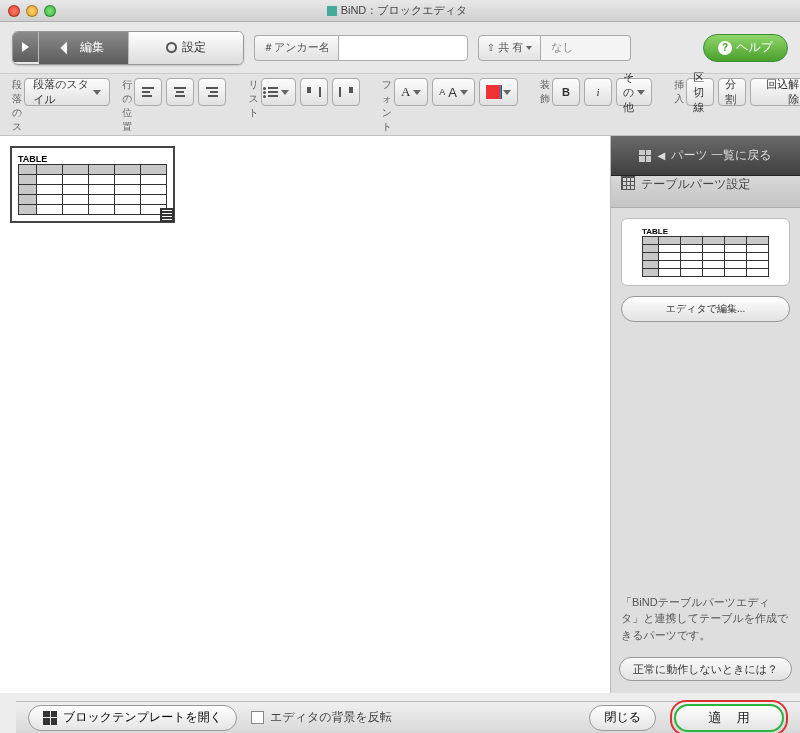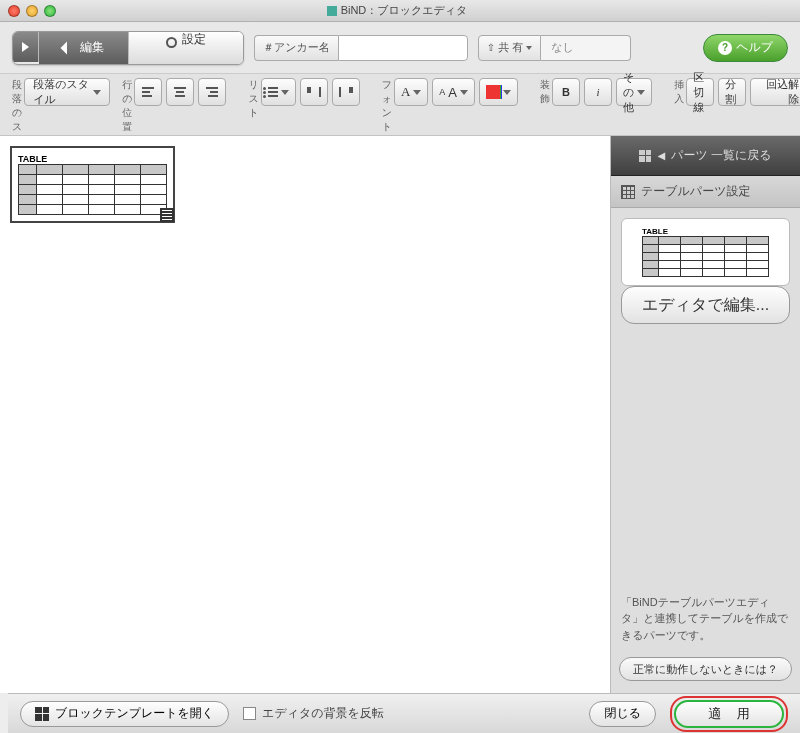--- a/index.html
+++ b/index.html
@@ -15,21 +15,21 @@
 .title-text { flex:1; text-align:right; font-size:11px; color:#444; display:flex; align-items:center; justify-content:center; gap:4px;}
 .title-icon { width:10px;height:10px;background:#4a9; display:inline-block;}
 
 
 .row-top { height: 52px; display:flex; align-items:center; padding: 0 12px; gap: 10px; border-bottom:1px solid #ccc; background:#e8e8e8; }
 .seg { display:flex; border:1px solid #999; border-radius:6px; overflow:hidden; box-shadow:inset 0 1px 0 rgba(255,255,255,.6), 0 1px 2px rgba(0,0,0,.15);}
 .seg-btn { height:30px; display:flex; align-items:center; justify-content:center; font-size:12px; padding:16px 18px; background:linear-gradient(#fefefe,#dcdcdc); border-right:1px solid #bbb; cursor:pointer; color:#333; gap:5px;}
 .seg-btn:last-child{border-right:none;}
 .seg-btn.play{width:26px;padding:0;background:linear-gradient(#8a8a8a,#5c5c5c);color:#fff;}
 .seg-btn.dark{background:linear-gradient(#8a8a8a,#5c5c5c);color:#fff; width:90px;}
-.seg-btn.wide{width:114px;align-items:flex-end;}
+.seg-btn.wide{width:114px;}
 .input-flat{height:26px;border:1px solid #aaa;border-radius:4px;background:#fff;padding:0 6px;font-size:11px;}
 .anchor-group{display:flex;align-items:center;gap:0;}
 .anchor-label{height:26px;display:flex;align-items:center;border:1px solid #aaa;border-right:none;border-radius:4px 0 0 4px;background:linear-gradient(#fafafa,#e2e2e2);padding:0 8px;font-size:11px;color:#555;}
 .anchor-input{width:130px;border-radius:0 4px 4px 0;}
 .share-group{display:flex;align-items:center;}
 .share-btn{height:26px;display:flex;align-items:center;gap:3px;border:1px solid #aaa;border-radius:4px 0 0 4px;padding:0 8px;font-size:11px;background:linear-gradient(#fafafa,#e2e2e2);color:#555;}
 .share-val{height:26px;display:flex;align-items:center;border:1px solid #aaa;border-left:none;border-radius:0 4px 4px 0;padding:0 10px;font-size:11px;color:#888;background:#f4f4f4;min-width:90px;}
 .help-btn{height:28px;padding:0 14px;border-radius:14px;border:1px solid #3a8a3a;background:linear-gradient(#8fd66a,#4aa02c);color:#fff;font-size:12px;display:flex;align-items:center;gap:4px;}
 .help-q{width:14px;height:14px;border-radius:50%;background:#fff;color:#4aa02c;font-weight:bold;font-size:10px;display:flex;align-items:center;justify-content:center;}
 .spacer{flex:1;}
@@ -62,30 +62,30 @@
 .table-thumb tr:first-child td{background:#c8c8c8;}
 .table-thumb td:first-child{background:#c8c8c8;width:18px;}
 .thumb-label{font-size:9px;font-weight:bold;position:relative;}
 .corner-icon{position:absolute;right:-1px;bottom:-1px;width:14px;height:14px;background:#333;}
 .corner-icon::after{content:"";position:absolute;inset:2px;background:repeating-linear-gradient(#fff 0 1px,#333 1px 3px);}
 
 
 .side-head{height:40px;background:linear-gradient(#6a6a6a,#3f3f3f);color:#ddd;display:flex;align-items:center;justify-content:center;gap:6px;font-size:12px;border-bottom:1px solid #222;}
 .side-head .grid-ic{width:12px;height:12px;display:grid;grid-template-columns:1fr 1fr;grid-template-rows:1fr 1fr;gap:1px;}
 .side-head .grid-ic span{background:#ccc;}
-.side-sub{height:32px;background:linear-gradient(#d8d8d8,#c4c4c4);display:flex;align-items:center;gap:6px;padding:0 10px;font-size:12px;color:#444;border-bottom:1px solid #aaa;}
+.side-sub{height:32px;background:linear-gradient(#d8d8d8,#c4c4c4);display:flex;align-items:flex-start;gap:6px;padding:0 10px;font-size:12px;color:#444;border-bottom:1px solid #aaa;}
 .side-sub .grid-icon{width:14px;height:14px;border:1px solid #555;background:repeating-linear-gradient(90deg,#555 0 1px,transparent 1px 4px),repeating-linear-gradient(#555 0 1px,transparent 1px 4px);}
 .side-body{padding:10px;}
 .preview-card{background:#fff;border:1px solid #bbb;border-radius:6px;padding:8px;display:flex;justify-content:center;}
-.side-btn{width:100%;height:38px;border:1px solid #999;border-radius:13px;background:linear-gradient(#fefefe,#e2e2e2);font-size:16px;color:#333;}
+.side-btn{width:100%;height:26px;margin-top:10px;border:1px solid #999;border-radius:13px;background:linear-gradient(#fefefe,#e2e2e2);font-size:10px;color:#333;}
 .side-desc{font-size:11px;color:#555;padding:8px 10px;line-height:1.5;}
 .side-link{margin:6px 8px;height:24px;border:1px solid #999;border-radius:12px;background:linear-gradient(#fafafa,#e2e2e2);font-size:11px;display:flex;align-items:center;justify-content:center;color:#333;}
 
 
-.bottom{position:absolute;left:8px;right:0;bottom:0;height:40px;background:linear-gradient(#f0f0f0,#d8d8d8);border-top:1px solid #bbb;display:flex;align-items:center;padding:0 12px;gap:14px;text-align:right;}
+.bottom{position:absolute;left:16px;right:0;bottom:0;height:32px;background:linear-gradient(#f0f0f0,#d8d8d8);border-top:1px solid #bbb;display:flex;align-items:center;padding:0 12px;gap:14px;text-align:right;}
 .bottom-btn{height:26px;padding:0 14px;border:1px solid #999;border-radius:13px;background:linear-gradient(#fefefe,#e4e4e4);font-size:12px;display:flex;align-items:center;gap:6px;cursor:pointer;}
 .checkbox{width:13px;height:13px;border:1px solid #888;background:#fff;}
 .chk-label{font-size:12px;color:#444;display:flex;align-items:center;gap:6px;}
 .apply-btn{height:28px;width:110px;border:2px solid #2bb53e;border-radius:14px;background:linear-gradient(#fefefe,#e4e4e4);font-size:13px;letter-spacing:6px;padding-left:6px;display:flex;align-items:center;justify-content:center;color:#222;}
 .apply-wrap{border:2px solid #d33;border-radius:16px;padding:2px;}
 .grid4{width:14px;height:14px;display:grid;grid-template-columns:1fr 1fr;grid-template-rows:1fr 1fr;gap:1px;}
 .grid4 span{background:#333;}
 .play-tri{width:0;height:0;border-top:5px solid transparent;border-bottom:5px solid transparent;border-left:7px solid #fff;}
 .pencil{width:12px;height:12px;background:linear-gradient(135deg,#fff 40%,transparent 40%);transform:rotate(-45deg);}
 .gear{width:11px;height:11px;border:2px solid #555;border-radius:50%;position:relative;}

